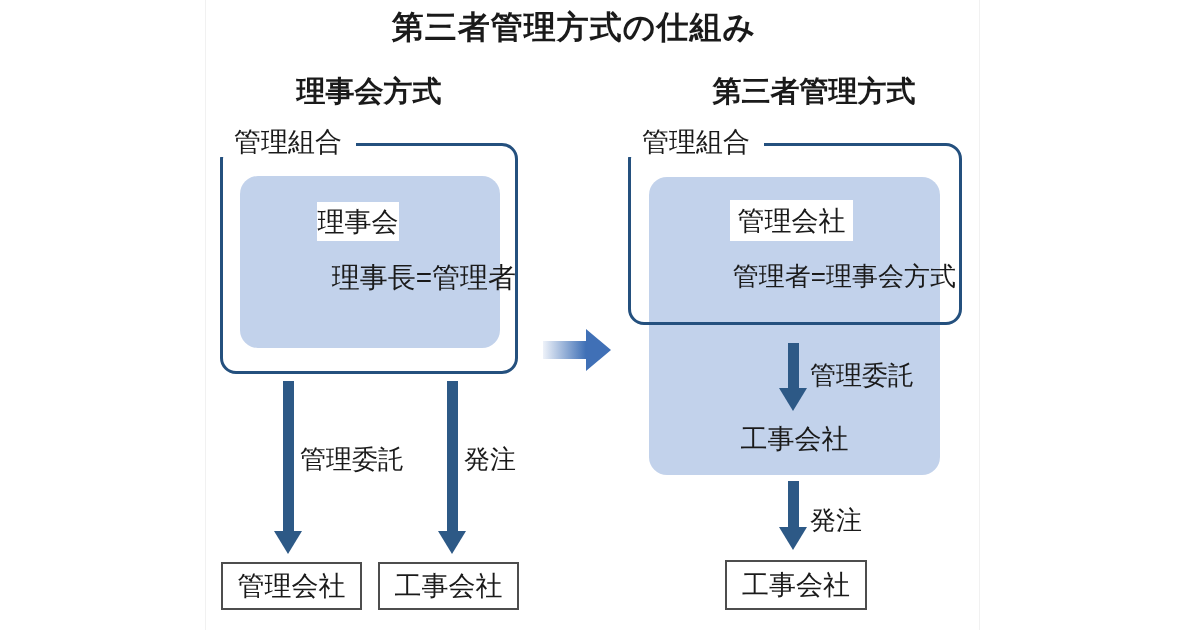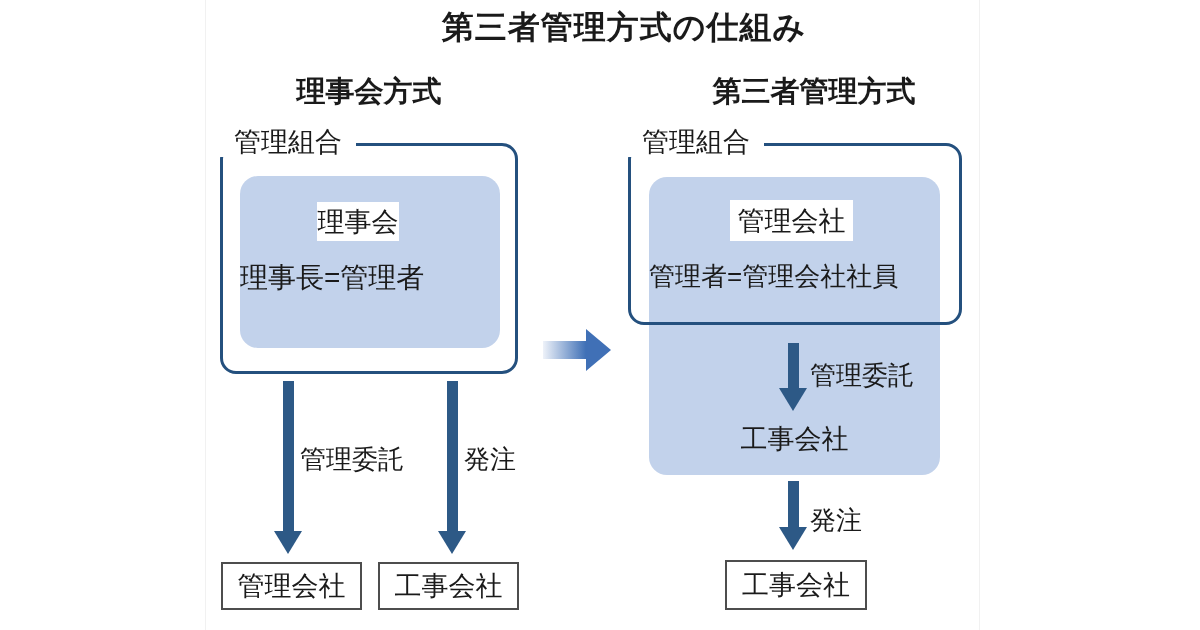--- a/index.html
+++ b/index.html
@@ -19,28 +19,27 @@
   .seam {
     position: absolute;
     top: 0;
     width: 1px;
     height: 630px;
     background: #f1f1f1;
   }
   .title {
     position: absolute;
     top: 8px;
-    left: 8px;
+    left: 0;
     width: 1148px;
     text-align: center;
     font-size: 32px;
     font-weight: bold;
     letter-spacing: 1px;
     line-height: 1.2;
-    padding-left: 42px;
   }
   .subtitle {
     position: absolute;
     top: 74px;
     text-align: center;
     font-size: 29px;
     font-weight: bold;
     line-height: 1.2;
   }
   .subtitle.lft { left: 220px; width: 298px; text-align: center; }
@@ -87,23 +86,24 @@
     align-items: center;
     justify-content: center;
     font-size: 27px;
     z-index: 2;
   }
   .chip.lft { left: 317px; top: 202px; width: 82px; height: 39px; }
   .chip.rgt { left: 730px; top: 200px; width: 123px; height: 41px; }
 
   .member-text {
     position: absolute;
-    text-align: left;
-    line-height: 1.2;
-    z-index: 2;
+    text-align: right;
+    line-height: 1.2;
+    z-index: 2;
+    margin-left: 16px;
   }
   .member-text.lft { left: 240px; top: 261px; width: 260px; font-size: 28px; }
   .member-text.rgt { left: 649px; top: 261px; width: 291px; font-size: 26px; }
 
   .dept-text {
     position: absolute;
     left: 649px;
     top: 421px;
     width: 291px;
     text-align: center;
@@ -200,21 +200,21 @@
 
   <div class="center-arrow-shaft"></div>
   <div class="center-arrow-head"></div>
 
   <div class="blue-region rgt"></div>
   <div class="outer-box rgt"></div>
   <div class="group-label rgt">
     <span>管理組合</span>
   </div>
   <div class="chip rgt">管理会社</div>
-  <div class="member-text rgt">管理者=管理会社社員</div>
+  <div class="member-text rgt">管理者=理事会方式</div>
 
   <div class="vshaft" style="left:788px; top:343px; height:45px;"></div>
   <div class="vhead" style="left:779px; top:388px;"></div>
   <div class="flow-label" style="left:810px; top:360px;">管理委託</div>
 
   <div class="dept-text">工事会社</div>
 
   <div class="vshaft" style="left:788px; top:481px; height:46px;"></div>
   <div class="vhead" style="left:779px; top:527px;"></div>
   <div class="flow-label" style="left:810px; top:505px;">発注</div>

